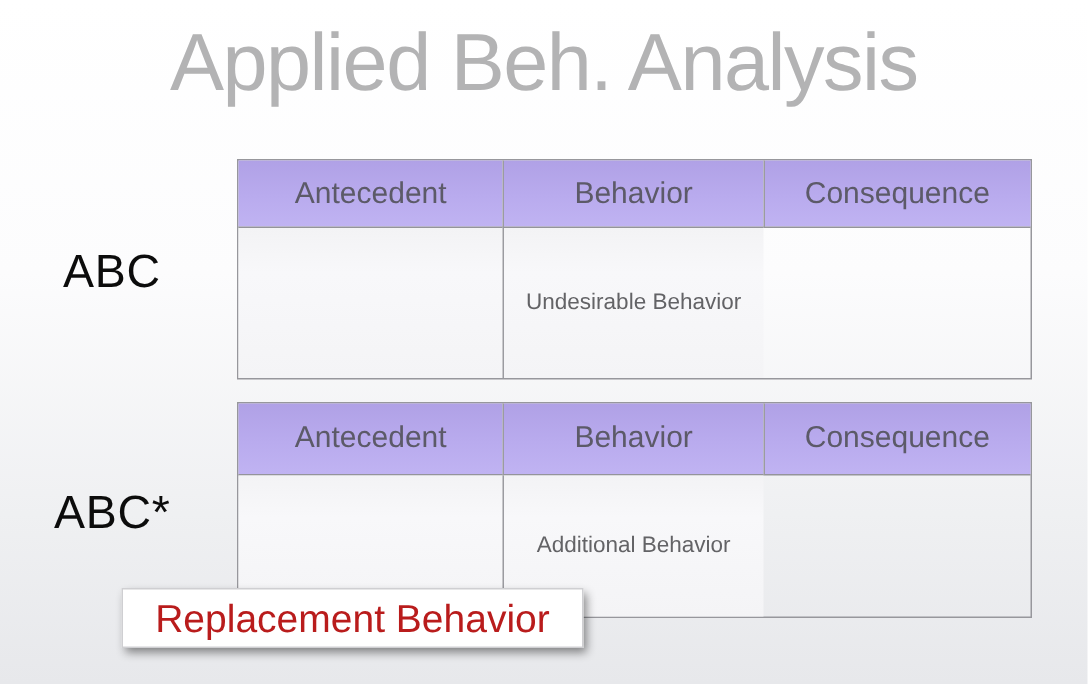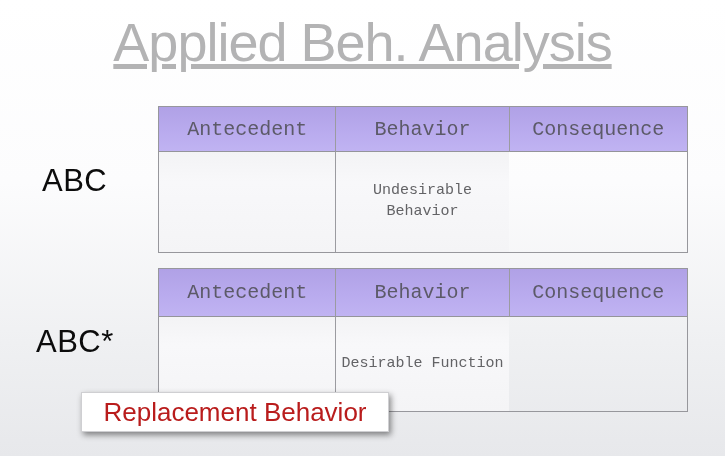--- a/index.html
+++ b/index.html
@@ -14,21 +14,20 @@
 
   .title {
     position:absolute;
     top:11px; left:0; width:100%;
     margin:0;
     text-align:center;
     font-size:54px;
     font-weight:400;
     letter-spacing:-1px;
     color:var(--title-gray);
-    text-decoration:underline;
   }
 
   .row-label {
     position:absolute;
     font-size:31px;
     color:#0c0c0c;
     letter-spacing:0.5px;
   }
   .row-label.first  { left:42px; top:163px; }
   .row-label.second { left:36px; top:324px; }
@@ -45,21 +44,20 @@
   .abc-table.first  { top:106px; grid-template-rows:45px 100px; }
   .abc-table.second { top:268px; grid-template-rows:48px 94px; }
 
   .cell {
     display:flex;
     align-items:center;
     justify-content:center;
     text-align:center;
     box-sizing:border-box;
     padding:0 0;
-    font-family:Liberation Mono, monospace;
   }
   .cell.col2, .cell.col3 { border-left:1px solid #9b9ba0; }
 
   .hcell {
     background:linear-gradient(180deg, var(--header-purple-dark) 0%, var(--header-purple) 55%, var(--header-purple-light) 100%);
     border-bottom:1px solid #94949a;
     color:var(--header-text);
     font-size:20px;
   }
 
@@ -105,20 +103,20 @@
     <div class="cell hcell col3">Consequence</div>
     <div class="cell bcell col1"></div>
     <div class="cell bcell col2">Undesirable Behavior</div>
   </div>
 
   <div class="abc-table second">
     <div class="cell hcell col1">Antecedent</div>
     <div class="cell hcell col2">Behavior</div>
     <div class="cell hcell col3">Consequence</div>
     <div class="cell bcell col1"></div>
-    <div class="cell bcell col2">Desirable Function</div>
+    <div class="cell bcell col2">Additional Behavior</div>
   </div>
 
   <div class="callout">
     <span>Replacement Behavior</span>
   </div>
 
 </div>
 
 </body></html>

